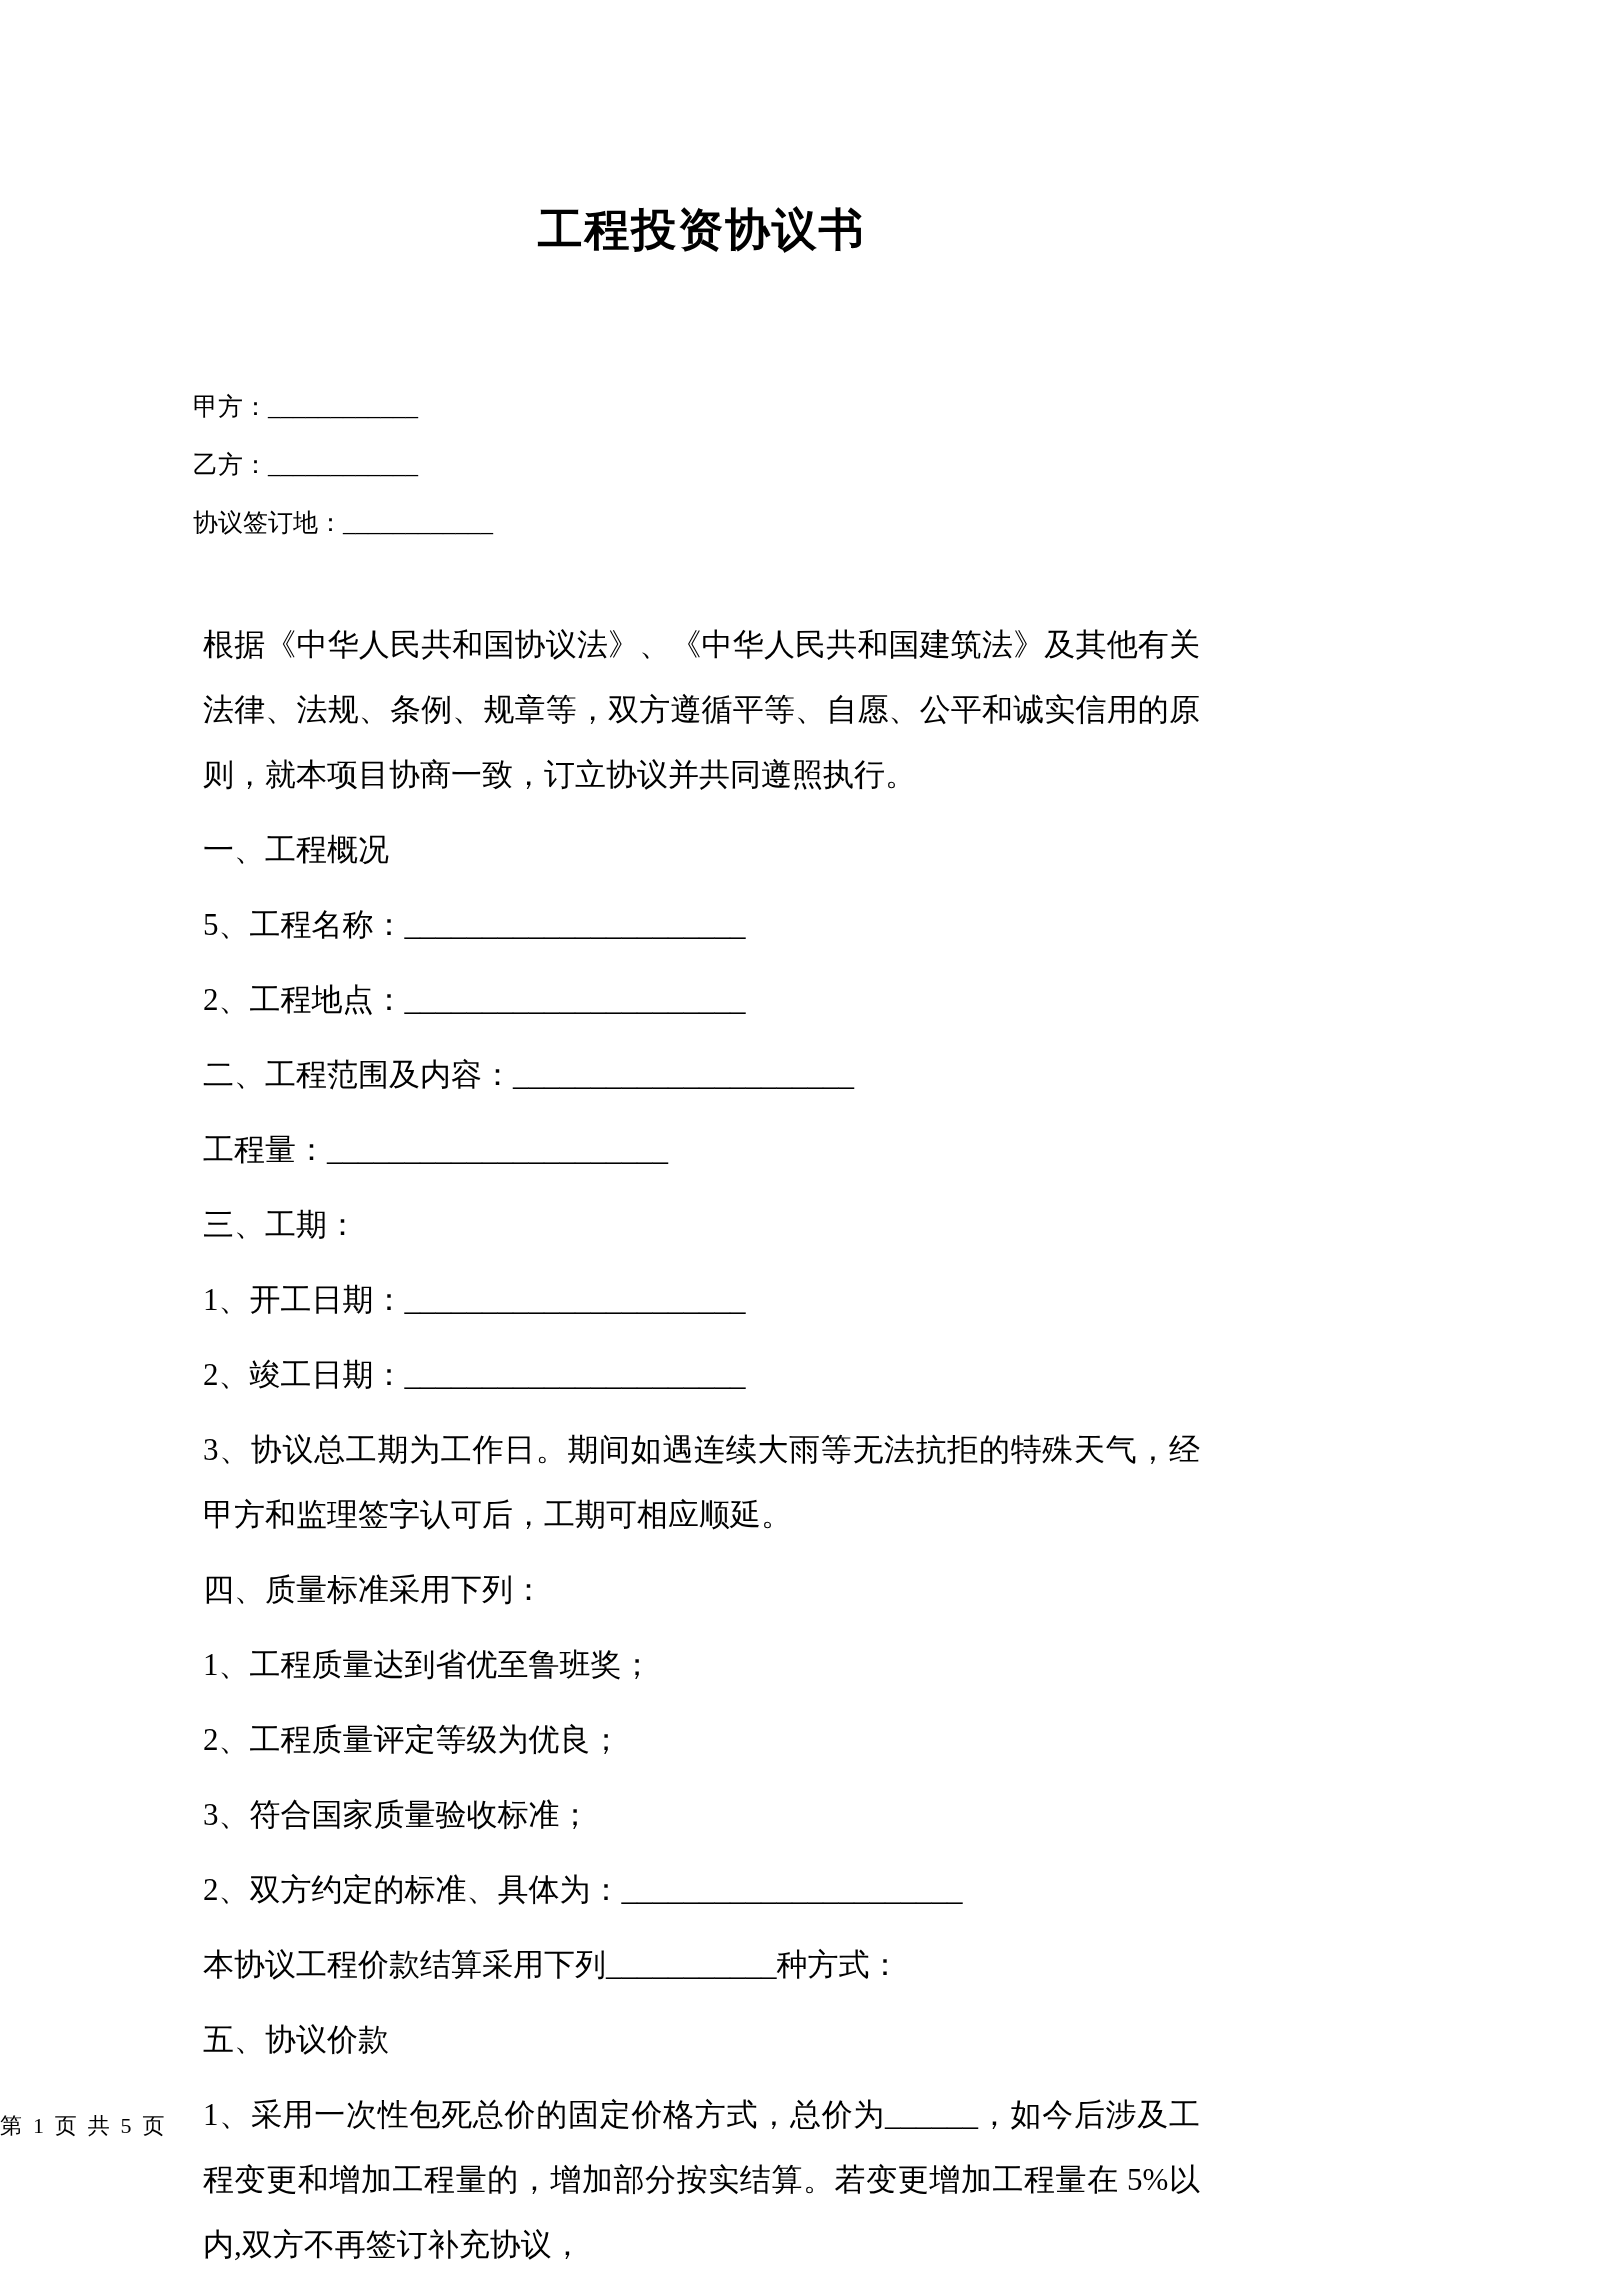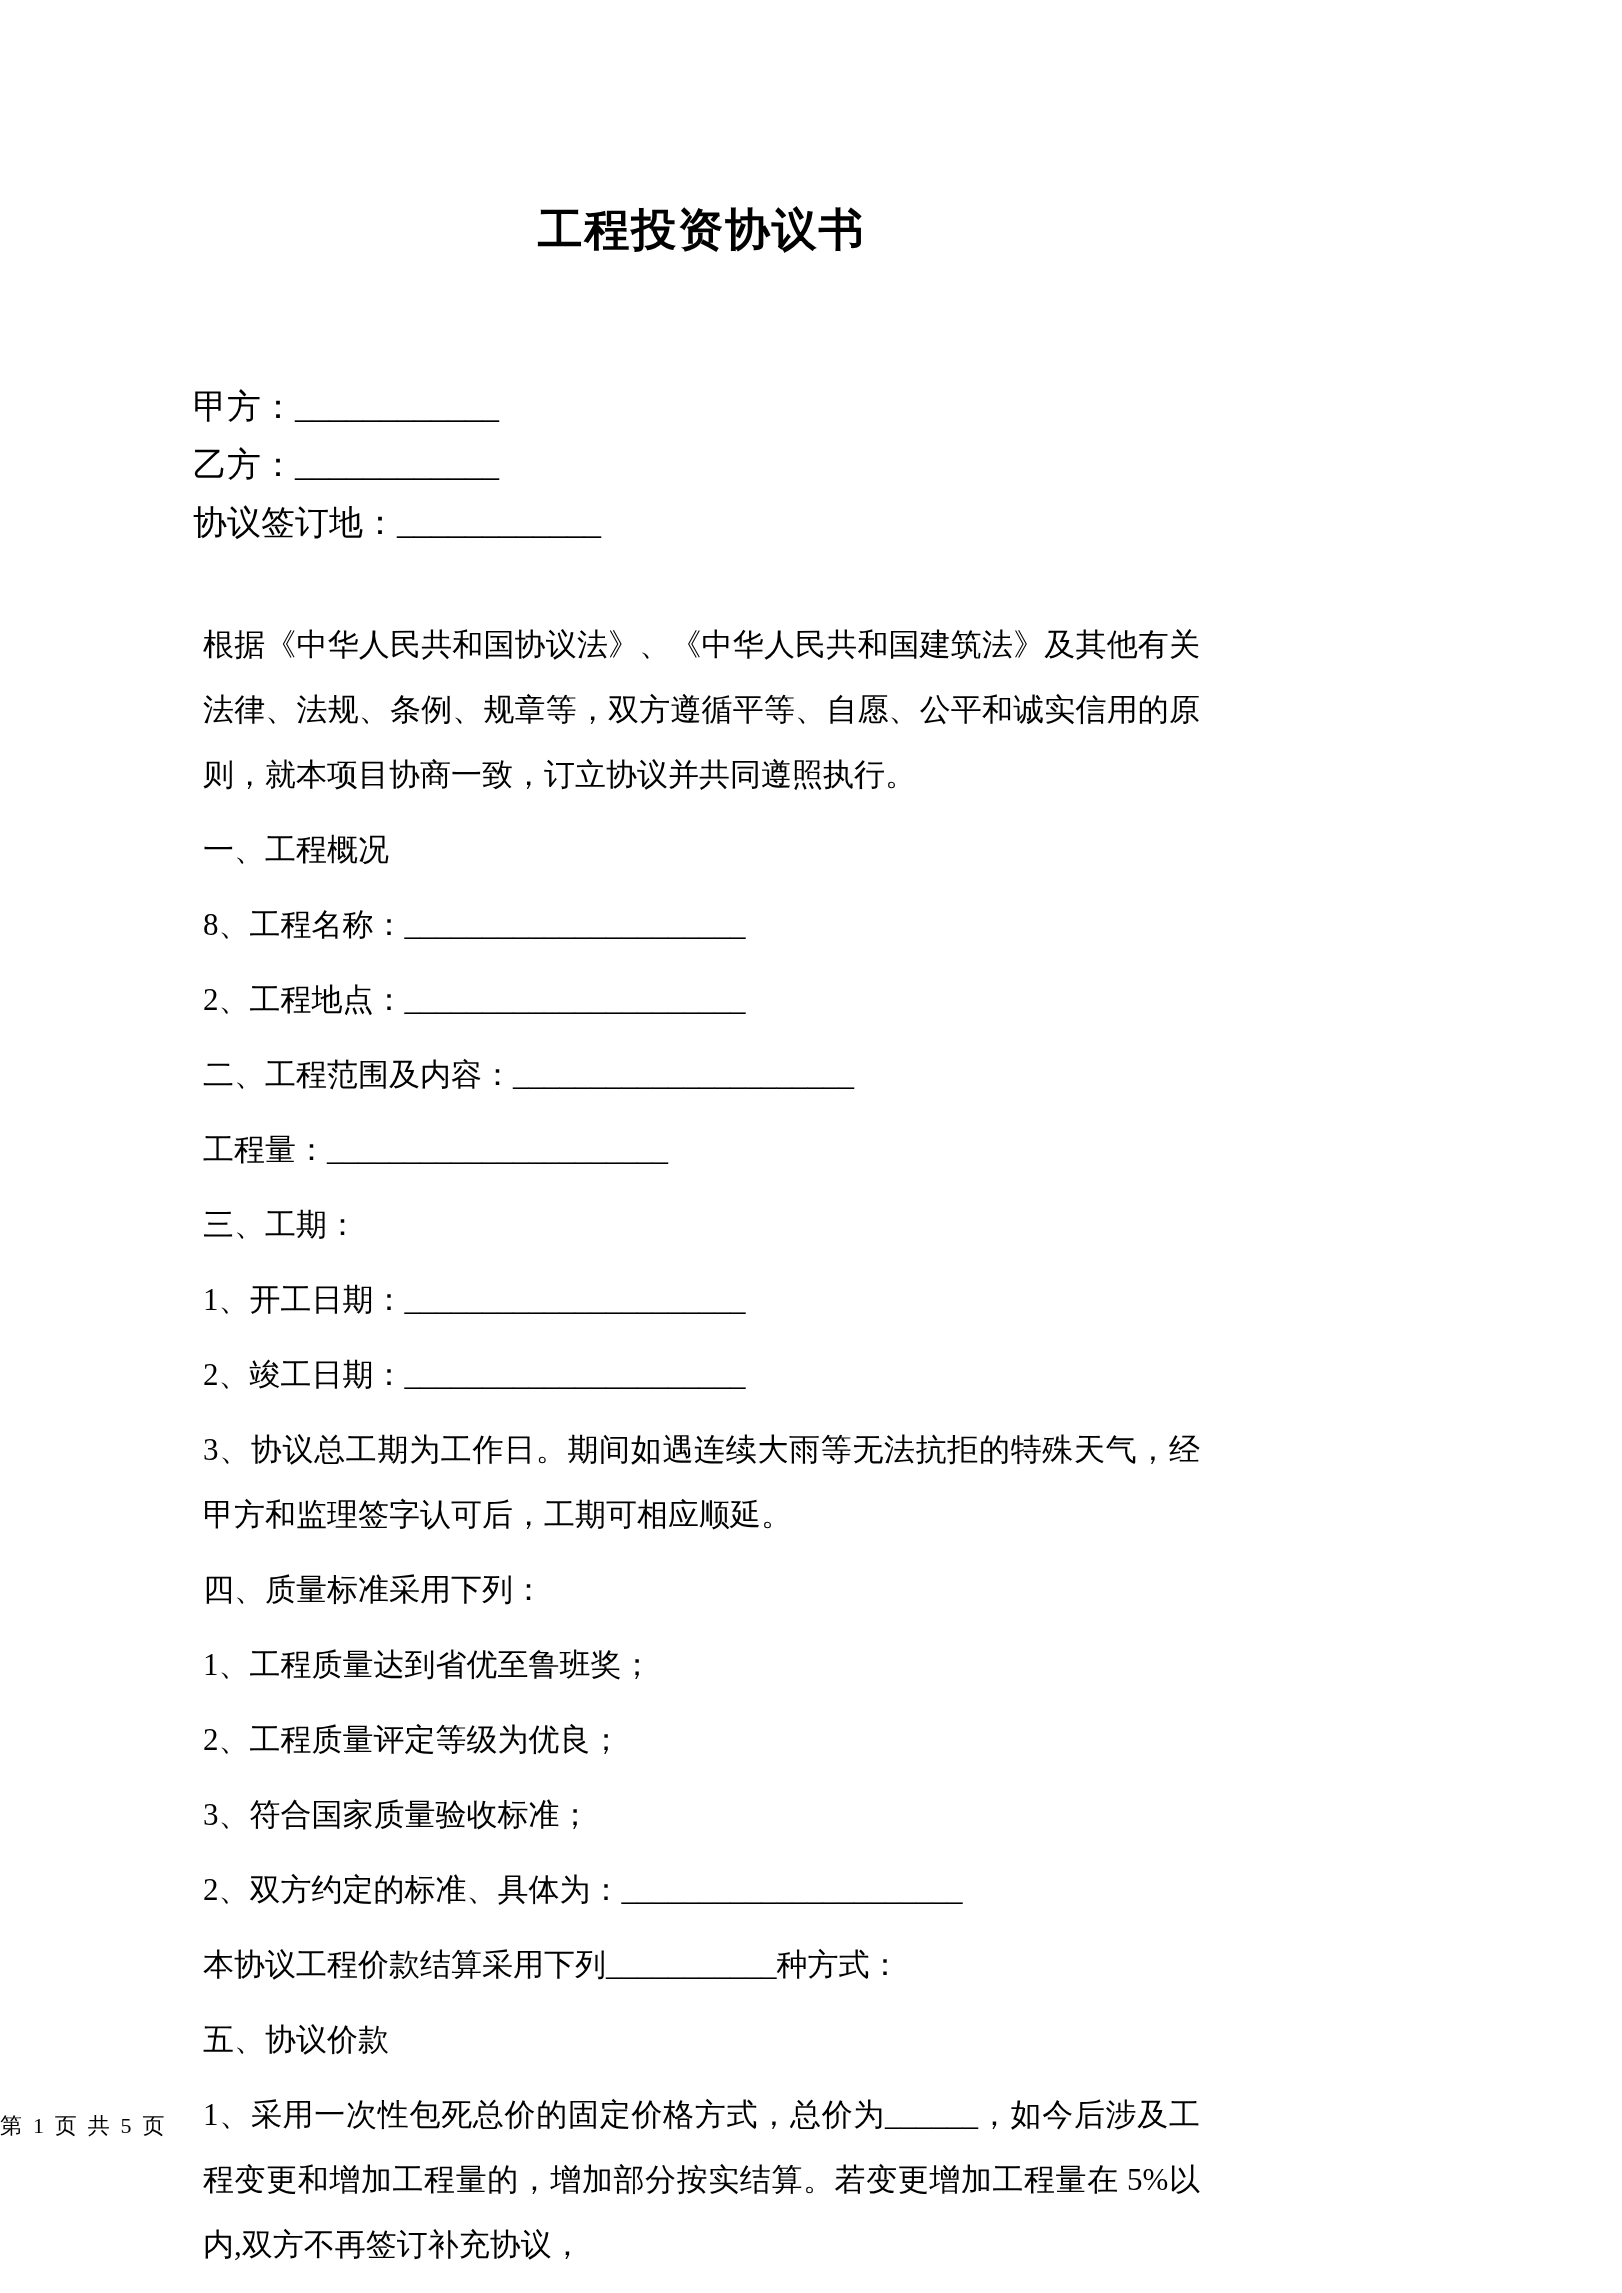--- a/index.html
+++ b/index.html
@@ -29,21 +29,21 @@
     line-height: 56px;
     font-weight: bold;
     text-align: center;
     letter-spacing: 1.8px;
   }
   .parties {
     margin-top: 120px;
   }
   .parties p {
     margin: 0;
-    font-size: 34px;
+    font-size: 25px;
     line-height: 58px;
     text-align: left;
   }
   .content {
     margin-top: 60px;
   }
   .content p {
     margin: 10px;
     font-size: 31px;
     line-height: 65px;
@@ -70,21 +70,21 @@
 
   <div class="parties">
     <p>甲方：____________</p>
     <p>乙方：____________</p>
     <p>协议签订地：____________</p>
   </div>
 
   <div class="content">
     <p>根据《中华人民共和国协议法》、《中华人民共和国建筑法》及其他有关法律、法规、条例、规章等，双方遵循平等、自愿、公平和诚实信用的原则，就本项目协商一致，订立协议并共同遵照执行。</p>
     <p>一、工程概况</p>
-    <p>8、工程名称：______________________</p>
+    <p>5、工程名称：______________________</p>
     <p>2、工程地点：______________________</p>
     <p>二、工程范围及内容：______________________</p>
     <p>工程量：______________________</p>
     <p>三、工期：</p>
     <p>1、开工日期：______________________</p>
     <p>2、竣工日期：______________________</p>
     <p>3、协议总工期为工作日。期间如遇连续大雨等无法抗拒的特殊天气，经甲方和监理签字认可后，工期可相应顺延。</p>
     <p>四、质量标准采用下列：</p>
     <p>1、工程质量达到省优至鲁班奖；</p>
     <p>2、工程质量评定等级为优良；</p>

